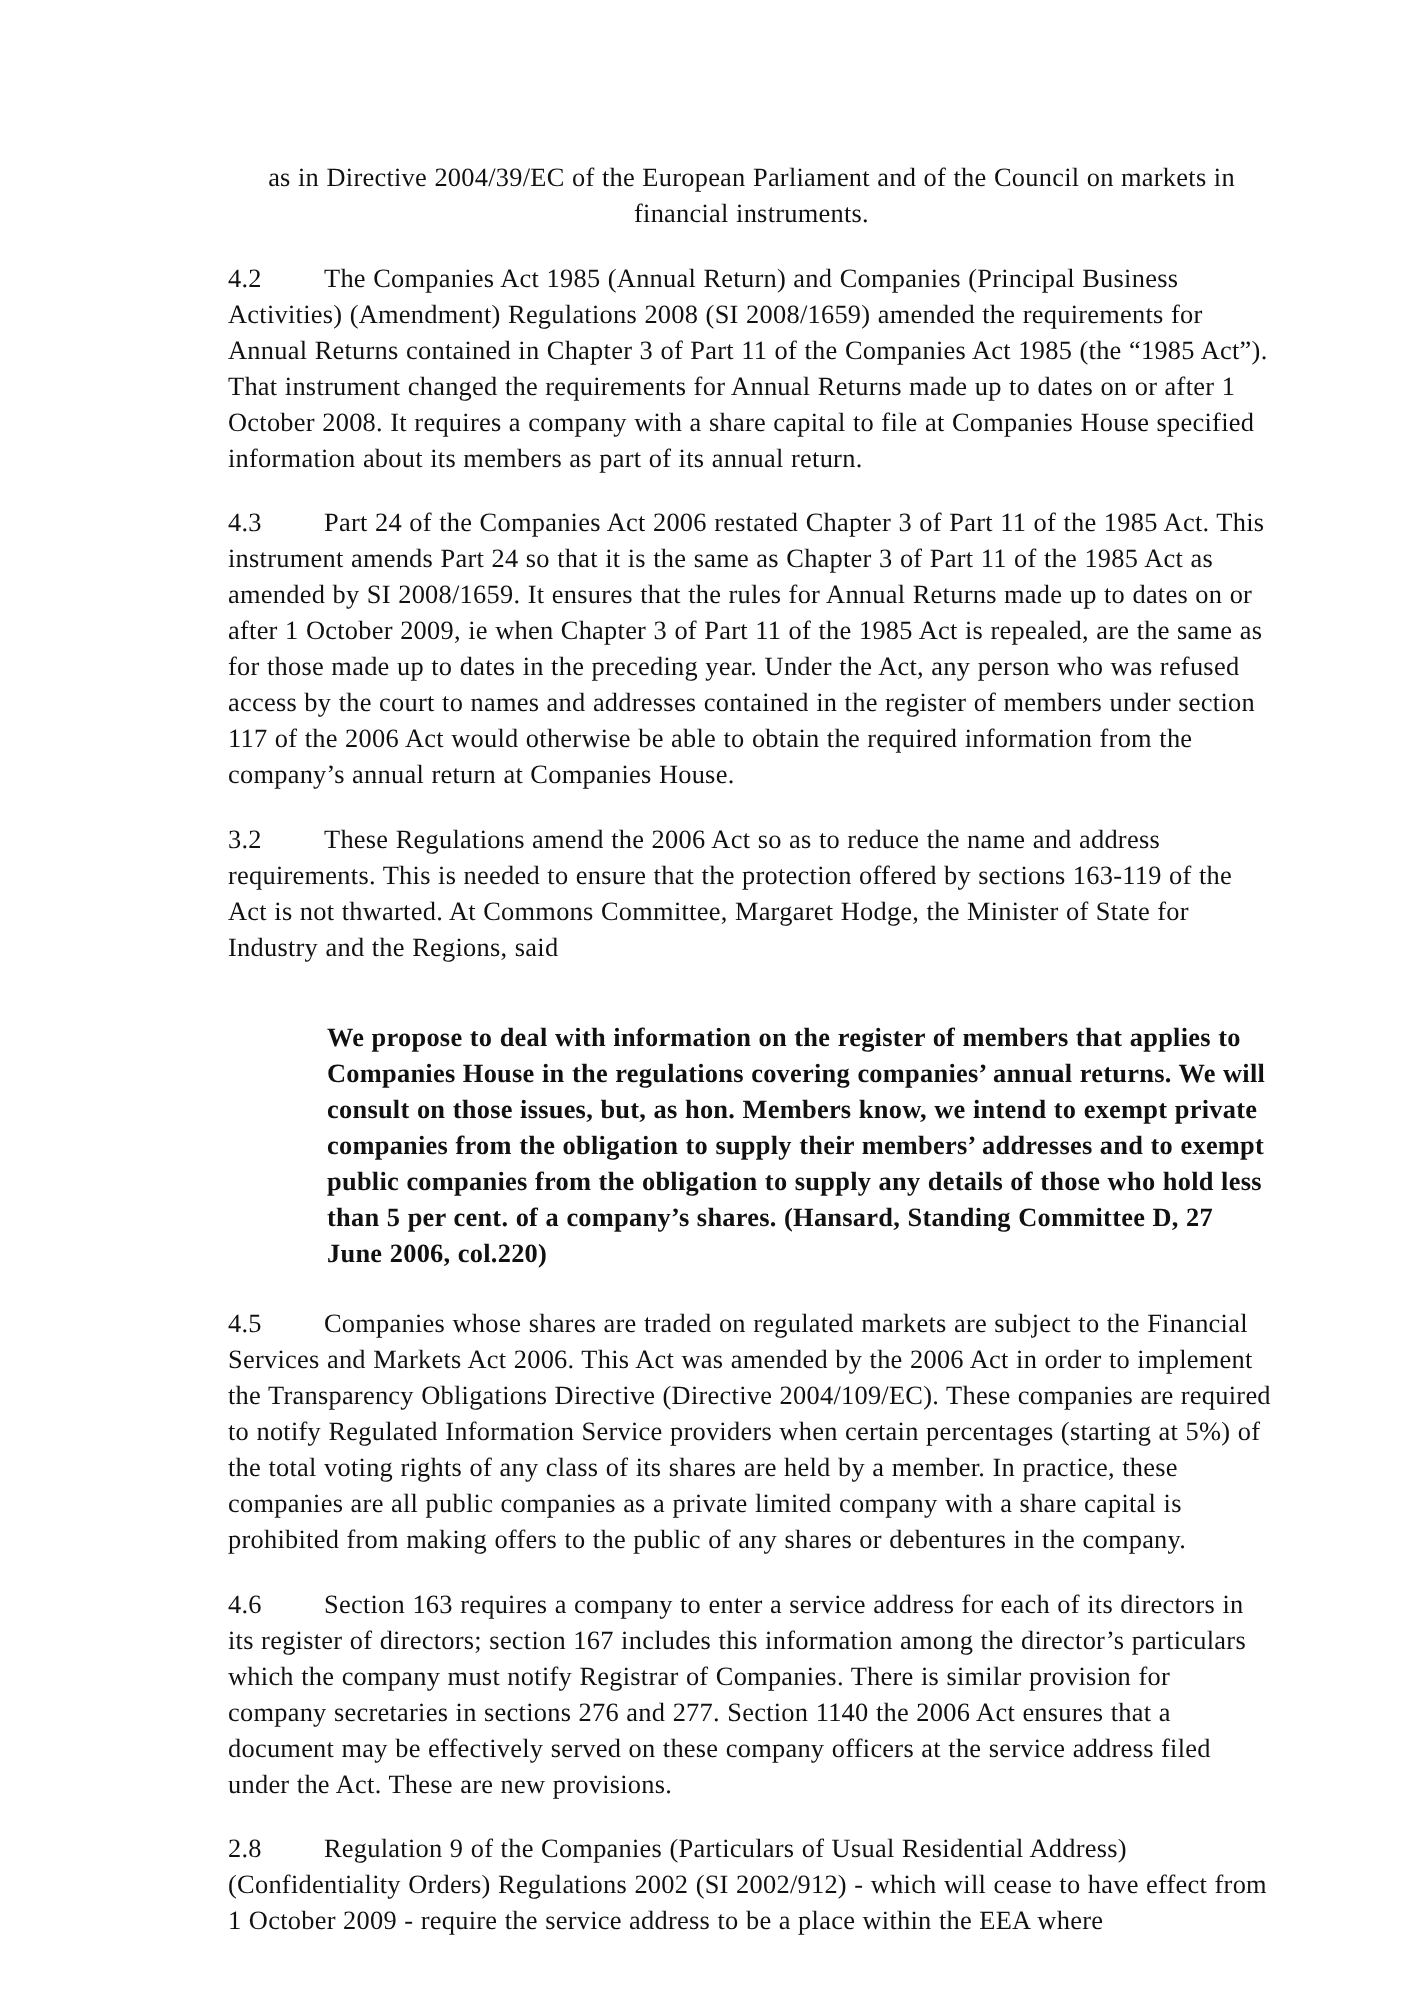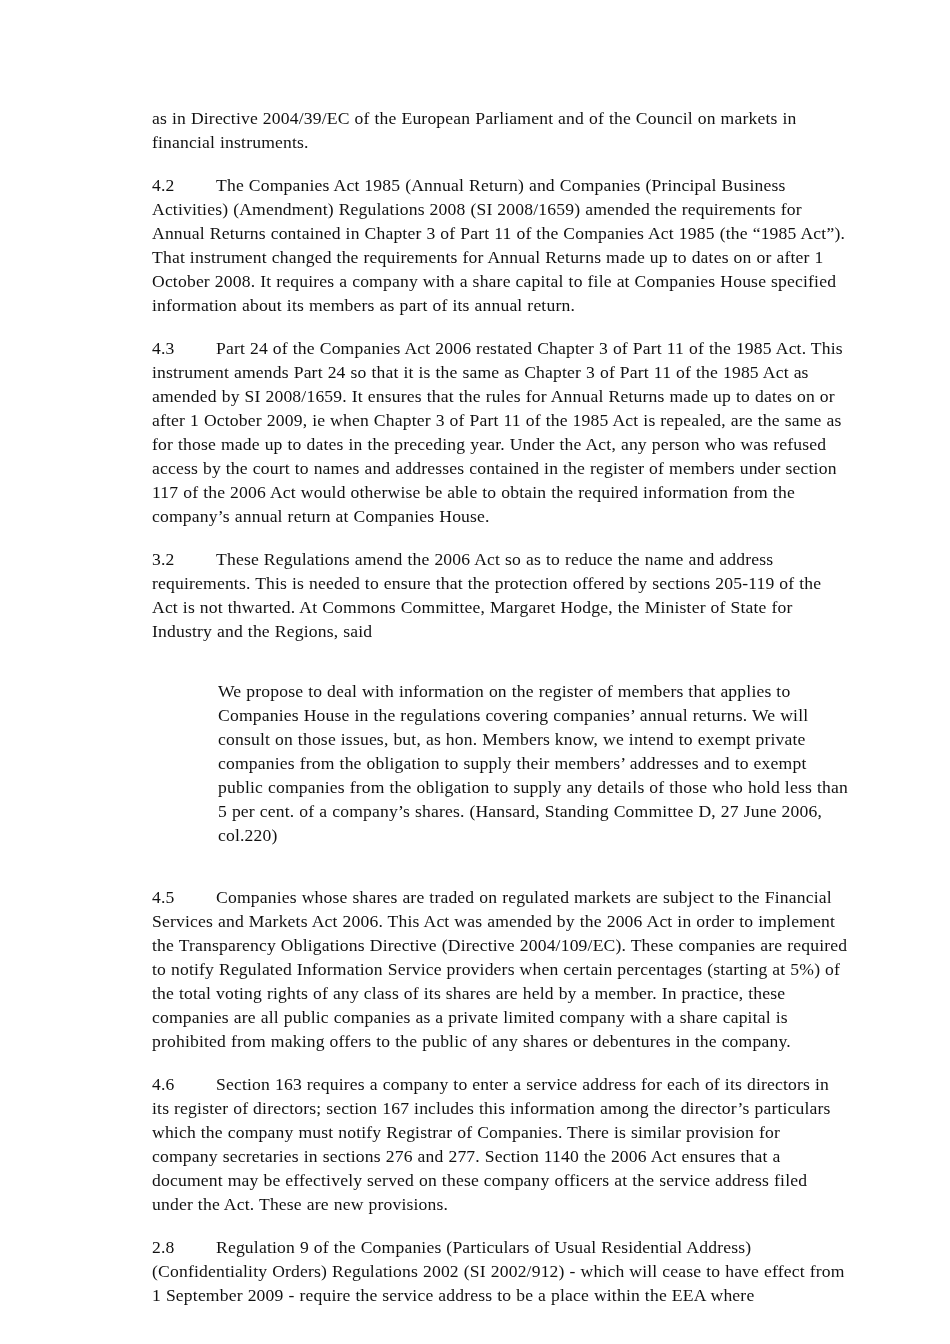--- a/index.html
+++ b/index.html
@@ -28,63 +28,65 @@
     font-size: 17.6px;
     line-height: 24.1px;
     text-align: left;
     margin: 0 0 18.5px 0;
     letter-spacing: 0.01em;
     word-spacing: 0.02em;
     hyphens: none;
   }
   .para.cont {
     text-indent: 0;
+    text-align: center;
   }
   .num {
     display: inline-block;
     width: 64px;
     vertical-align: baseline;
   }
   .quote {
-    margin: 0 0 20px 0;
+    margin: 0 0 5px 0;
     padding-left: 66px;
     width: 632px;
     font-size: 17.6px;
     line-height: 24.1px;
     text-align: left;
     letter-spacing: 0.01em;
     word-spacing: 0.02em;
+    font-weight: bold;
   }
   .quote p {
     margin: 0;
   }
   .spacer-sm { height: 17px; }
 </style>
 </head>
 <body>
 
 <div class="page">
   <div class="body-col">
 
     <p class="para cont">as in Directive 2004/39/EC of the European Parliament and of the Council on markets in financial instruments.</p>
 
     <p class="para"><span class="num">4.2</span><span>The Companies Act 1985 (Annual Return) and Companies (Principal Business Activities) (Amendment) Regulations 2008 (SI 2008/1659) amended the requirements for Annual Returns contained in Chapter 3 of Part 11 of the Companies Act 1985 (the “1985 Act”).  That instrument changed the requirements for Annual Returns made up to dates on or after 1 October 2008.  It requires a company with a share capital to file at Companies House specified information about its members as part of its annual return.</span></p>
 
     <p class="para"><span class="num">4.3</span><span>Part 24 of the Companies Act 2006 restated Chapter 3 of Part 11 of the 1985 Act.  This instrument amends Part 24 so that it is the same as Chapter 3 of Part 11 of the 1985 Act as amended by SI 2008/1659.  It ensures that the rules for Annual Returns made up to dates on or after 1 October 2009, ie when Chapter 3 of Part 11 of the 1985 Act is repealed, are the same as for those made up to dates in the preceding year.  Under the Act, any person who was refused access by the court to names and addresses contained in the register of members under section 117 of the 2006 Act would otherwise be able to obtain the required information from the company’s annual return at Companies House.</span></p>
 
-    <p class="para"><span class="num">3.2</span><span>These Regulations amend the 2006 Act so as to reduce the name and address requirements.  This is needed to ensure that the protection offered by sections 205-119 of the Act is not thwarted.  At Commons Committee, Margaret Hodge, the Minister of State for Industry and the Regions, said</span></p>
+    <p class="para"><span class="num">3.2</span><span>These Regulations amend the 2006 Act so as to reduce the name and address requirements.  This is needed to ensure that the protection offered by sections 163-119 of the Act is not thwarted.  At Commons Committee, Margaret Hodge, the Minister of State for Industry and the Regions, said</span></p>
 
     <div class="spacer-sm"></div>
 
     <blockquote class="quote">
       <p>We propose to deal with information on the register of members that applies to Companies House in the regulations covering companies’ annual returns. We will consult on those issues, but, as hon. Members know, we intend to exempt private companies from the obligation to supply their members’ addresses and to exempt public companies from the obligation to supply any details of those who hold less than 5 per cent. of a company’s shares.  (Hansard, Standing Committee D, 27 June 2006, col.220)</p>
     </blockquote>
 
     <div class="spacer-sm"></div>
 
     <p class="para"><span class="num">4.5</span><span>Companies whose shares are traded on regulated markets are subject to the Financial Services and Markets Act 2006.  This Act was amended by the 2006 Act in order to implement the Transparency Obligations Directive (Directive 2004/109/EC).  These companies are required to notify Regulated Information Service providers when certain percentages (starting at 5%) of the total voting rights of any class of its shares are held by a member.  In practice, these companies are all public companies as a private limited company with a share capital is prohibited from making offers to the public of any shares or debentures in the company.</span></p>
 
     <p class="para"><span class="num">4.6</span><span>Section 163 requires a company to enter a service address for each of its directors in its register of directors; section 167 includes this information among the director’s particulars which the company must notify Registrar of Companies.  There is similar provision for company secretaries in sections 276 and 277.  Section 1140 the 2006 Act ensures that a document may be effectively served on these company officers at the service address filed under the Act.  These are new provisions.</span></p>
 
-    <p class="para"><span class="num">2.8</span><span>Regulation 9 of the Companies (Particulars of Usual Residential Address) (Confidentiality Orders) Regulations 2002 (SI 2002/912) - which will cease to have effect from 1 September 2009 - require the service address to be a place within the EEA where</span></p>
+    <p class="para"><span class="num">2.8</span><span>Regulation 9 of the Companies (Particulars of Usual Residential Address) (Confidentiality Orders) Regulations 2002 (SI 2002/912) - which will cease to have effect from 1 October 2009 - require the service address to be a place within the EEA where</span></p>
 
   </div>
 </div>
 
 </body></html>

